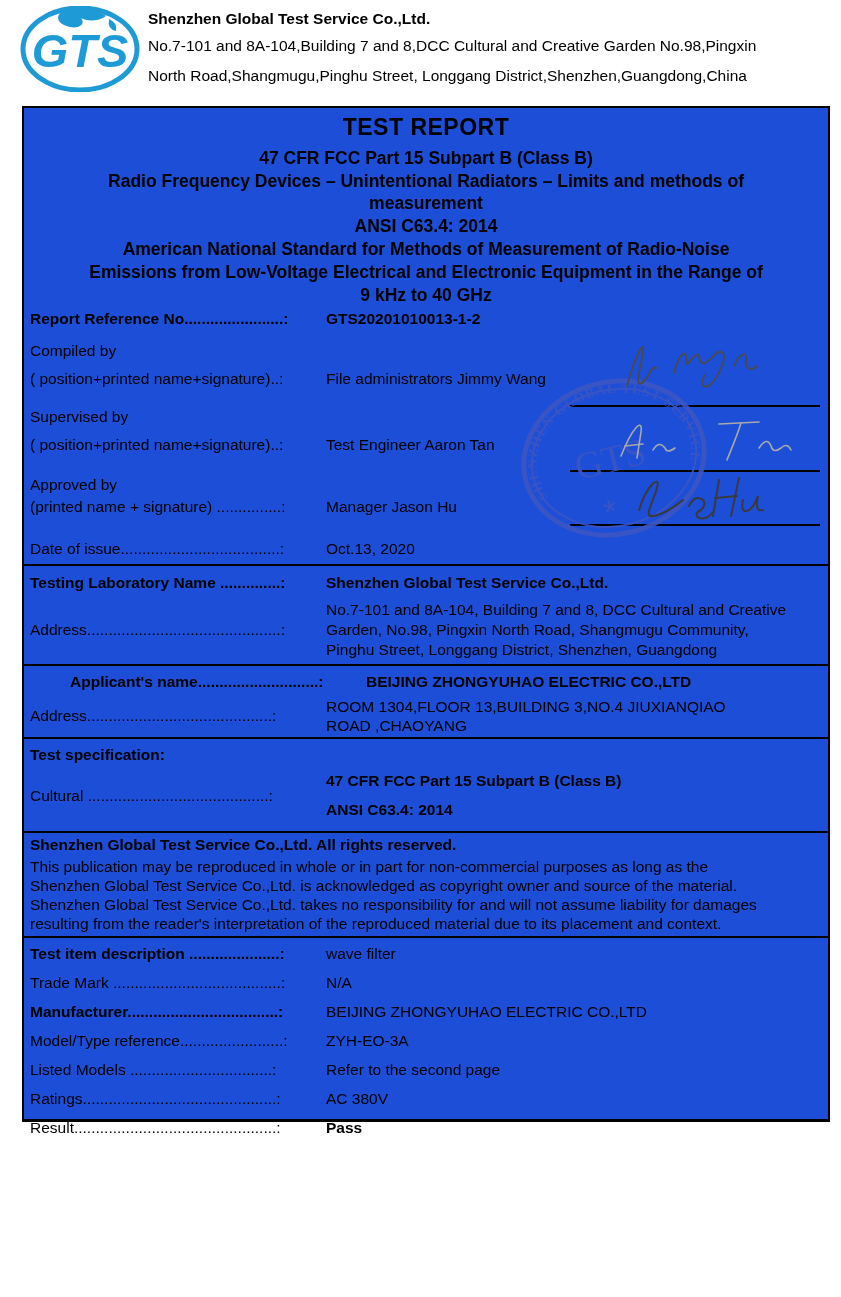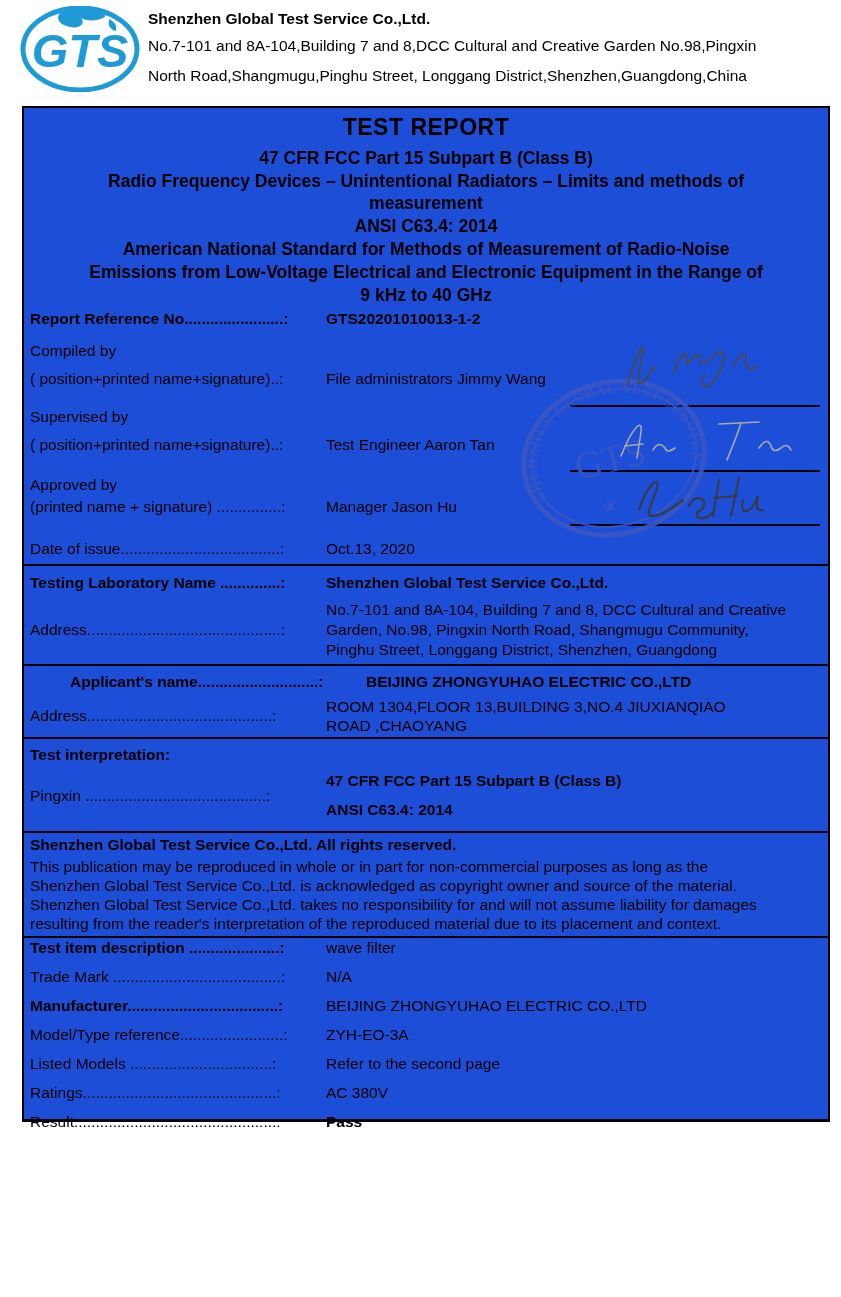--- a/index.html
+++ b/index.html
@@ -135,46 +135,46 @@
       <div class="lbl">Address...........................................:</div>
       <div class="val">
         <div>ROOM 1304,FLOOR 13,BUILDING 3,NO.4 JIUXIANQIAO</div>
         <div>ROAD ,CHAOYANG</div>
       </div>
     </div>
 
     <div class="hr" style="margin-top:2px;"></div>
 
     <div class="row" style="margin-top:6px;">
-      <div class="b">Test interpretation:</div>
+      <div class="b">Test specification:</div>
     </div>
 
     <div class="row" style="margin-top:6px;">
-      <div class="lbl">Pingxin ..........................................:</div>
+      <div class="lbl">Cultural ..........................................:</div>
       <div class="val b">
         <div style="margin-bottom:9px;">47 CFR FCC Part 15 Subpart B (Class B)</div>
         <div>ANSI C63.4: 2014</div>
       </div>
     </div>
 
     <div class="hr" style="margin-top:11px;"></div>
 
     <div class="row" style="margin-top:2px;">
       <div class="b">Shenzhen Global Test Service Co.,Ltd. All rights reserved.</div>
     </div>
     <div class="row" style="margin-top:2px;line-height:19px;display:block;">
       <div>This publication may be reproduced in whole or in part for non-commercial purposes as long as the</div>
       <div>Shenzhen Global Test Service Co.,Ltd. is acknowledged as copyright owner and source of the material.</div>
       <div>Shenzhen Global Test Service Co.,Ltd. takes no responsibility for and will not assume liability for damages</div>
       <div>resulting from the reader's interpretation of the reproduced material due to its placement and context.</div>
     </div>
 
     <div class="hr" style="margin-top:3px;"></div>
 
-    <div class="row" style="">
+    <div class="row" style="margin-top:6px;">
       <div class="lbl b">Test item description .....................:</div>
       <div class="val">wave filter</div>
     </div>
     <div class="row" style="margin-top:9px;">
       <div class="lbl">Trade Mark .......................................:</div>
       <div class="val">N/A</div>
     </div>
     <div class="row" style="margin-top:9px;">
       <div class="lbl b">Manufacturer...................................:</div>
       <div class="val">BEIJING ZHONGYUHAO ELECTRIC CO.,LTD</div>

